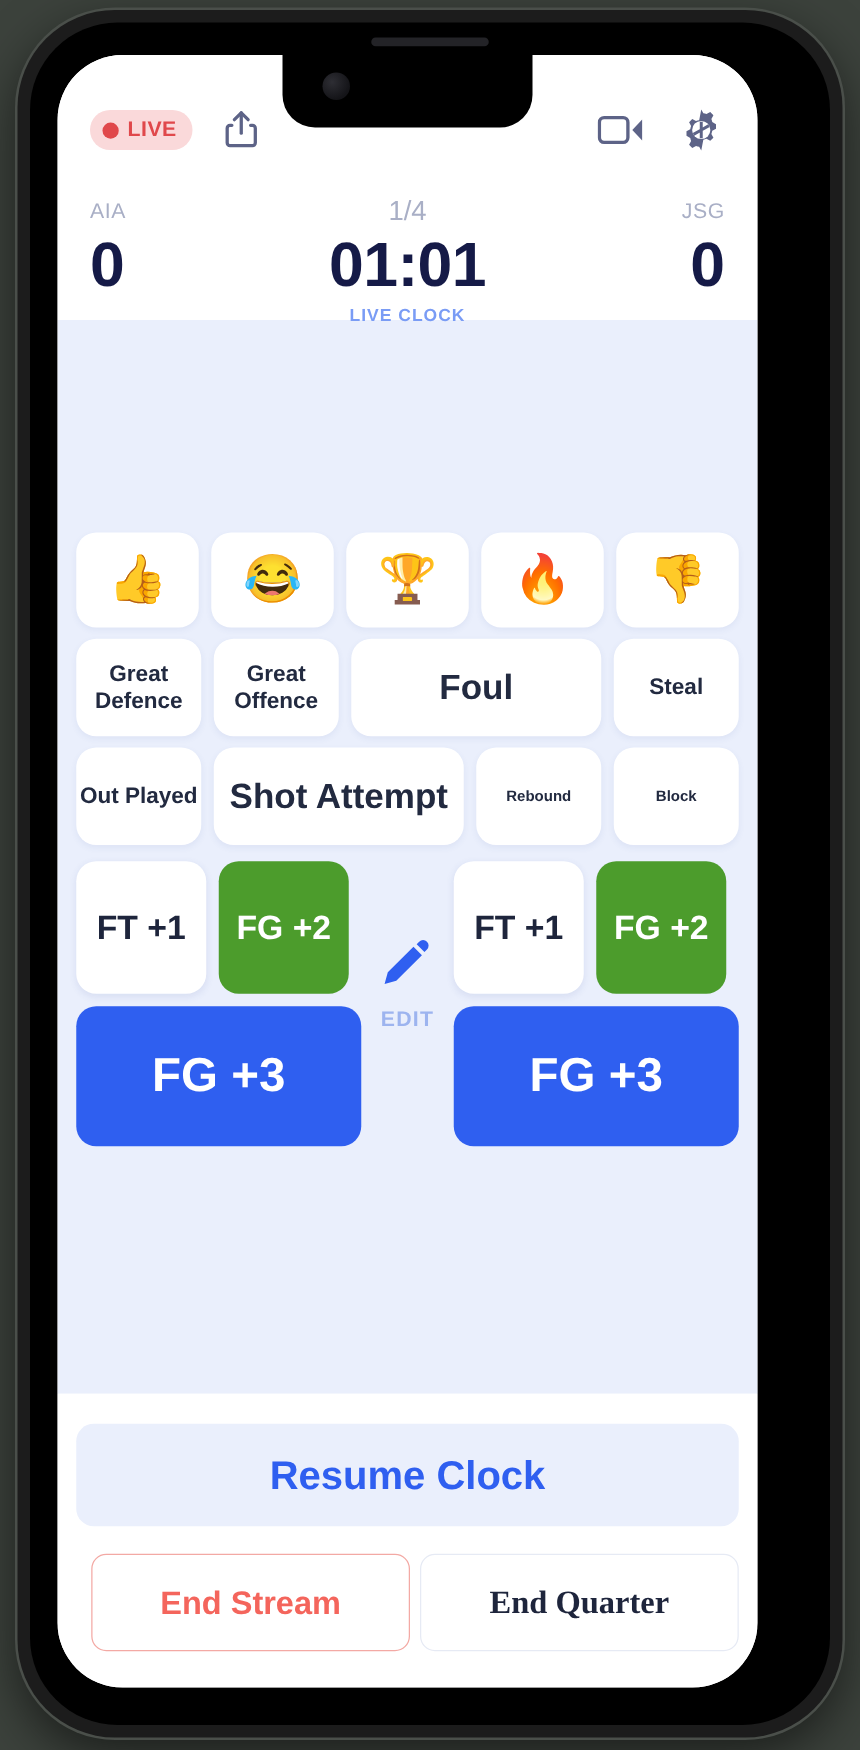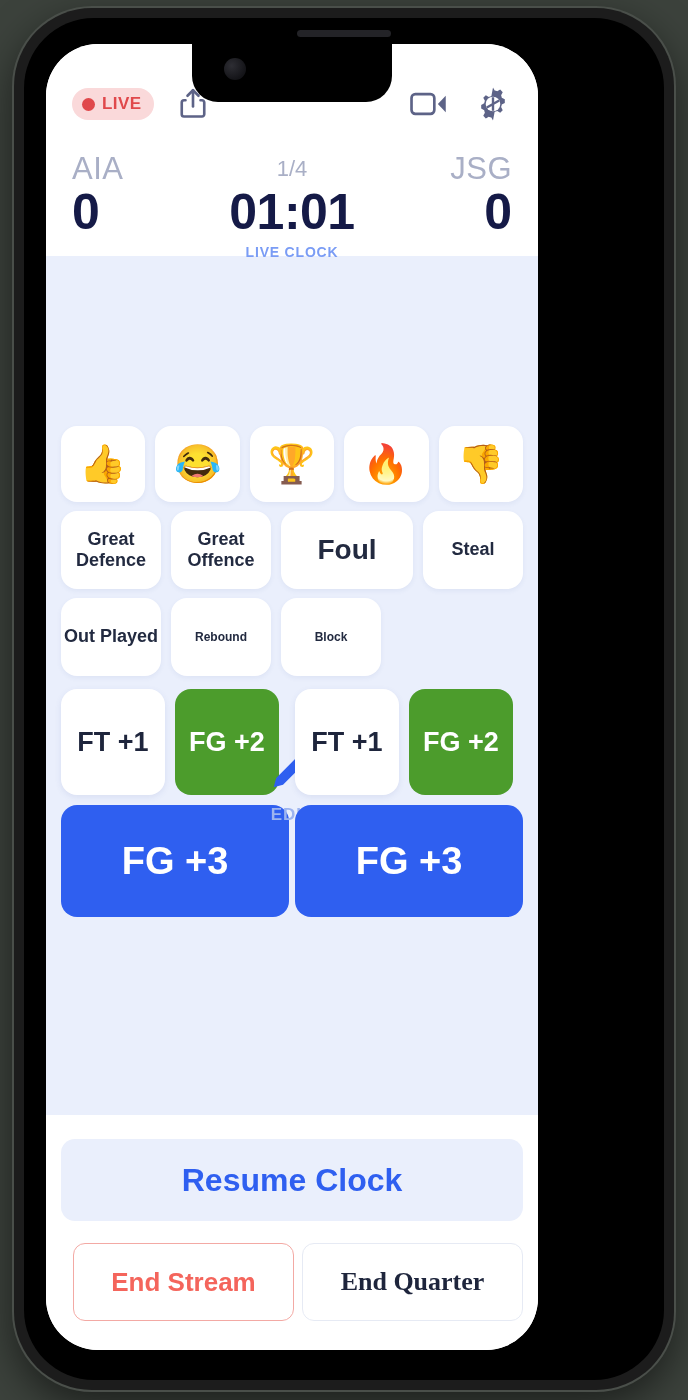--- a/index.html
+++ b/index.html
@@ -29,21 +29,21 @@
     top: 10px;
     right: 10px;
     bottom: 10px;
     background: #000;
     border-radius: 70px;
   }
   #screen {
     position: absolute;
     left: 22px;
     top: 26px;
-    width: 492px;
+    width: 560px;
     height: 1306px;
     background: #ffffff;
     border-radius: 52px;
     overflow: hidden;
   }
 
   
   #notch {
     position: absolute;
     left: 50%;
@@ -125,21 +125,21 @@
     position: absolute;
     left: 0; right: 0; top: 110px;
     padding: 0 26px;
     display: flex;
     align-items: flex-start;
     justify-content: space-between;
   }
   .team-col { width: 120px; }
   .team-col.right { text-align: right; }
   .team-name {
-    font-size: 31px;
+    font-size: 17px;
     color: #a9afc6;
     font-weight: normal;
     letter-spacing: .5px;
     line-height: 30px;
   }
   .team-score {
     font-size: 50px;
     color: #151a47;
     font-weight: bold;
     line-height: 56px;
@@ -401,20 +401,21 @@
 
         <div id="action-row-1" class="btn-row">
           <div class="tile act-tile w-sm">Great Defence</div>
           <div class="tile act-tile w-sm">Great Offence</div>
           <div class="tile act-tile w-lg">Foul</div>
           <div class="tile act-tile w-sm">Steal</div>
         </div>
 
         <div id="action-row-2" class="btn-row">
           <div class="tile act-tile w-sm">Out Played</div>
+          <div class="tile act-tile w-lg">Shot Attempt</div>
           <div class="tile act-tile w-md">Rebound</div>
           <div class="tile act-tile w-md">Block</div>
         </div>
 
         <div id="score-area">
 
           <div class="score-side left">
             <div class="score-top-row">
               <div class="score-btn ft1">FT +1</div>
               <div class="score-btn fg2">FG +2</div>

